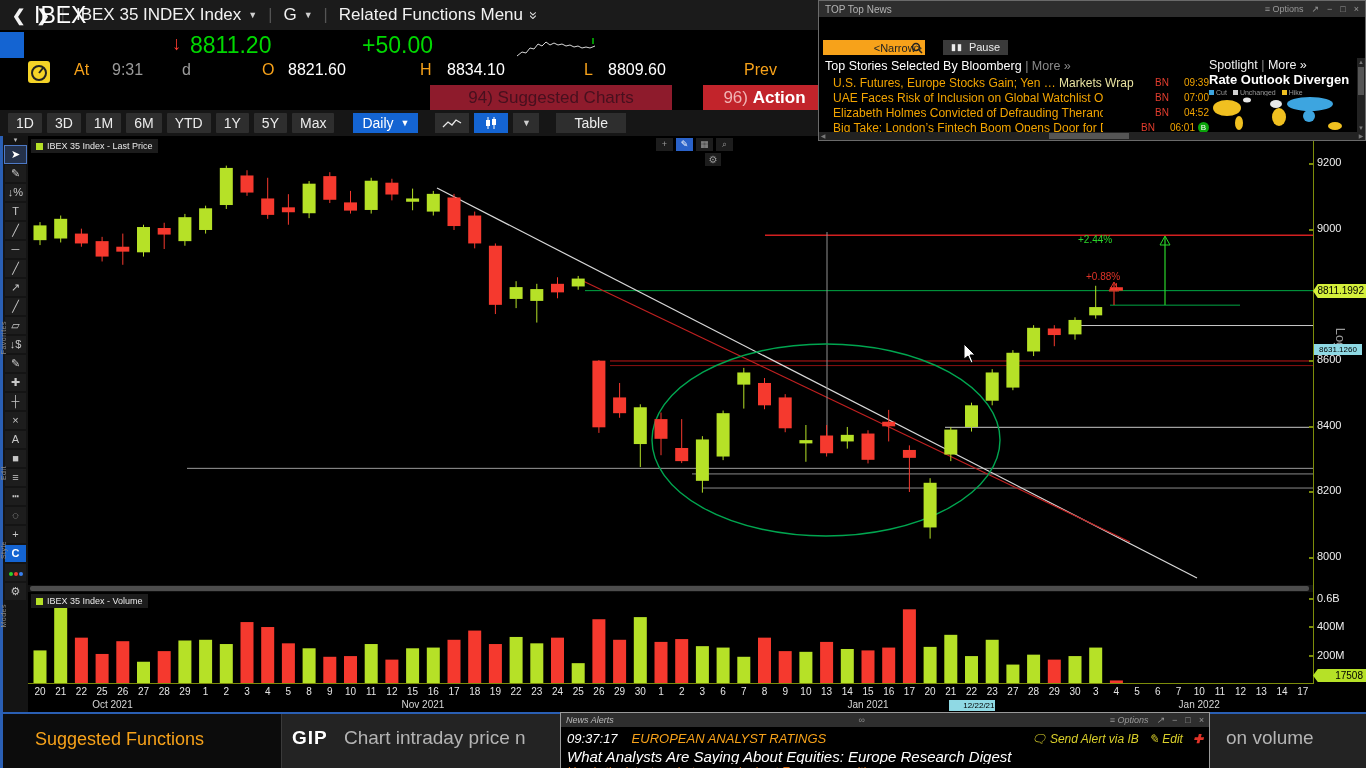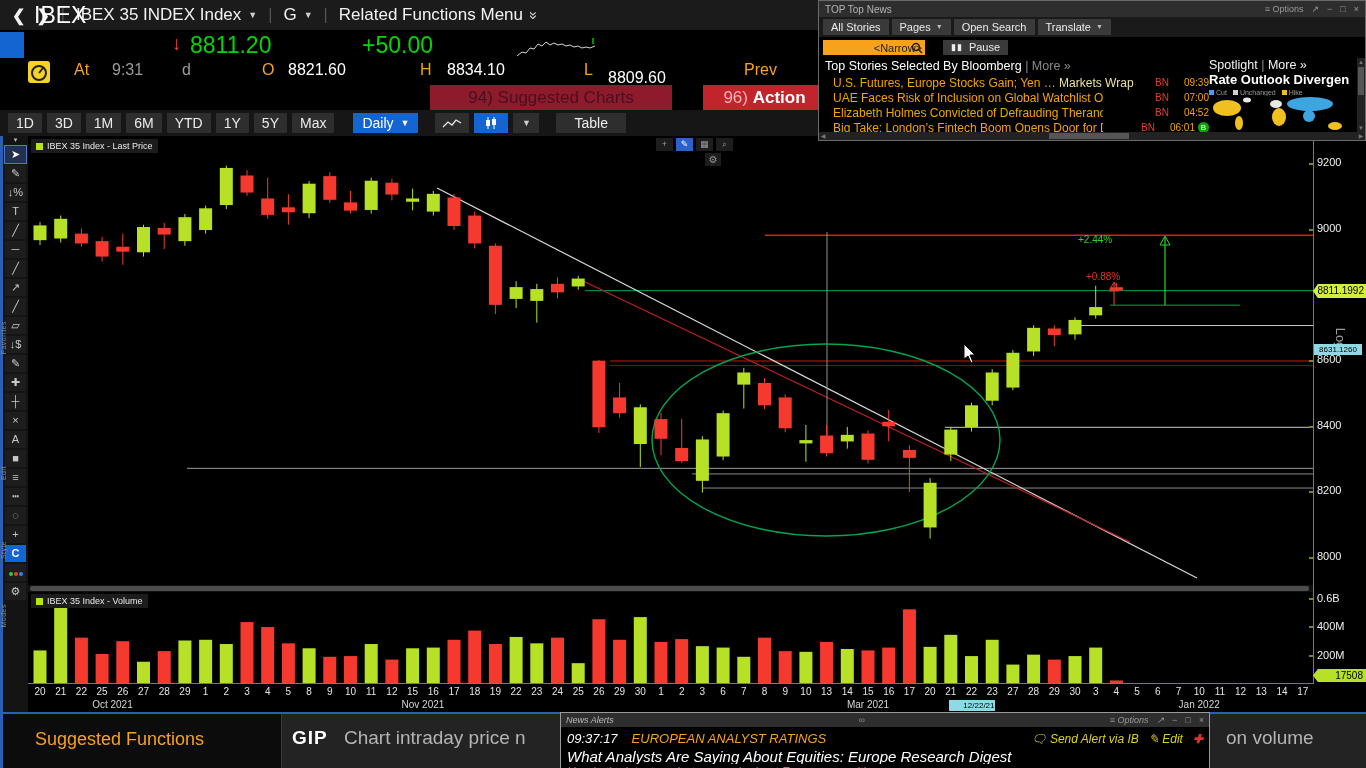--- a/index.html
+++ b/index.html
@@ -165,21 +165,21 @@
       </svg>
   </div>
   <span class="abs q2t amber" style="left:74px;top:61px;">At</span>
   <span class="abs q2t gray" style="left:112px;top:61px;">9:31</span>
   <span class="abs q2t gray" style="left:182px;top:61px;">d</span>
   <span class="abs q2t amber" style="left:262px;top:61px;">O</span>
   <span class="abs q2t" style="left:288px;top:61px;">8821.60</span>
   <span class="abs q2t amber" style="left:420px;top:61px;">H</span>
   <span class="abs q2t" style="left:447px;top:61px;">8834.10</span>
   <span class="abs q2t amber" style="left:584px;top:61px;">L</span>
-  <span class="abs q2t" style="left:608px;top:61px;margin-top:8px;">8809.60</span>
+  <span class="abs q2t" style="left:608px;top:61px;">8809.60</span>
   <span class="abs q2t amber" style="left:744px;top:61px;">Prev</span>
 
   <div id="f-sug" class="abs fbar">94) Suggested Charts</div>
   <div id="f-act" class="abs fbar"><span class="num">96)</span> <span class="lbl">Action</span></div>
 
   <div id="tabbar" class="abs">
     <span id="ranges" style="display:flex;gap:5px;">
         <div class="rtab">1D</div>
         <div class="rtab">3D</div>
         <div class="rtab">1M</div>
@@ -538,21 +538,21 @@
         <div class="xlabel" style="left: 1146.8px;">6</div>
         <div class="xlabel" style="left: 1167.5px;">7</div>
         <div class="xlabel" style="left: 1188.2px;">10</div>
         <div class="xlabel" style="left: 1208.9px;">11</div>
         <div class="xlabel" style="left: 1229.6px;">12</div>
         <div class="xlabel" style="left: 1250.3px;">13</div>
         <div class="xlabel" style="left: 1271px;">14</div>
         <div class="xlabel" style="left: 1291.7px;">17</div>
         <div class="month" style="left: 82.45px;">Oct 2021</div>
         <div class="month" style="left: 392.95px;">Nov 2021</div>
-        <div class="month" style="left: 838px;">Mar 2021</div>
+        <div class="month" style="left: 838px;">Jan 2021</div>
         <div class="month" style="left: 1169.2px;">Jan 2022</div>
       </div>
     <div id="datetag" class="abs" style="left: 948.5px;">12/22/21</div>
 
     <svg id="cursor" class="abs" width="14" height="20">
       <polygon points="1,0 1,15 5,12 8,19 10,18 7,11 12,11" fill="#fff" stroke="#000" stroke-width="1"></polygon>
     </svg>
   </div>
 
   <div id="bottombar" class="abs">
@@ -595,36 +595,20 @@
     <div id="np-title" class="abs">
       <span>TOP Top News</span>
       <span class="winctrls" style="margin-left:auto;">
           <span class="wc">≡ Options</span>
           <span class="wc">↗</span>
           <span class="wc">−</span>
           <span class="wc">□</span>
           <span class="wc">×</span>
         </span>
     </div>
-    <div id="np-toolbar" class="abs">
-        <div class="npbtn">
-          <span>All Stories</span>
-        </div>
-        <div class="npbtn">
-          <span>Pages</span>
-          <span class="caret">▼</span>
-        </div>
-        <div class="npbtn">
-          <span>Open Search</span>
-        </div>
-        <div class="npbtn">
-          <span>Translate</span>
-          <span class="caret">▼</span>
-        </div>
-      </div>
     <div id="np-search" class="abs">
       <input id="np-filter" readonly="" value="&lt;Narrow&gt;" style="">
       <svg id="np-mag" width="12" height="12">
           <circle cx="5" cy="5" r="3.4" fill="none" stroke="#222" stroke-width="1.5"></circle>
           <line x1="8" y1="8" x2="11" y2="11" stroke="#222" stroke-width="1.5"></line>
         </svg>
       <span id="np-pause">
           <span class="bars">▮▮</span>
           <span>Pause</span>
         </span>

